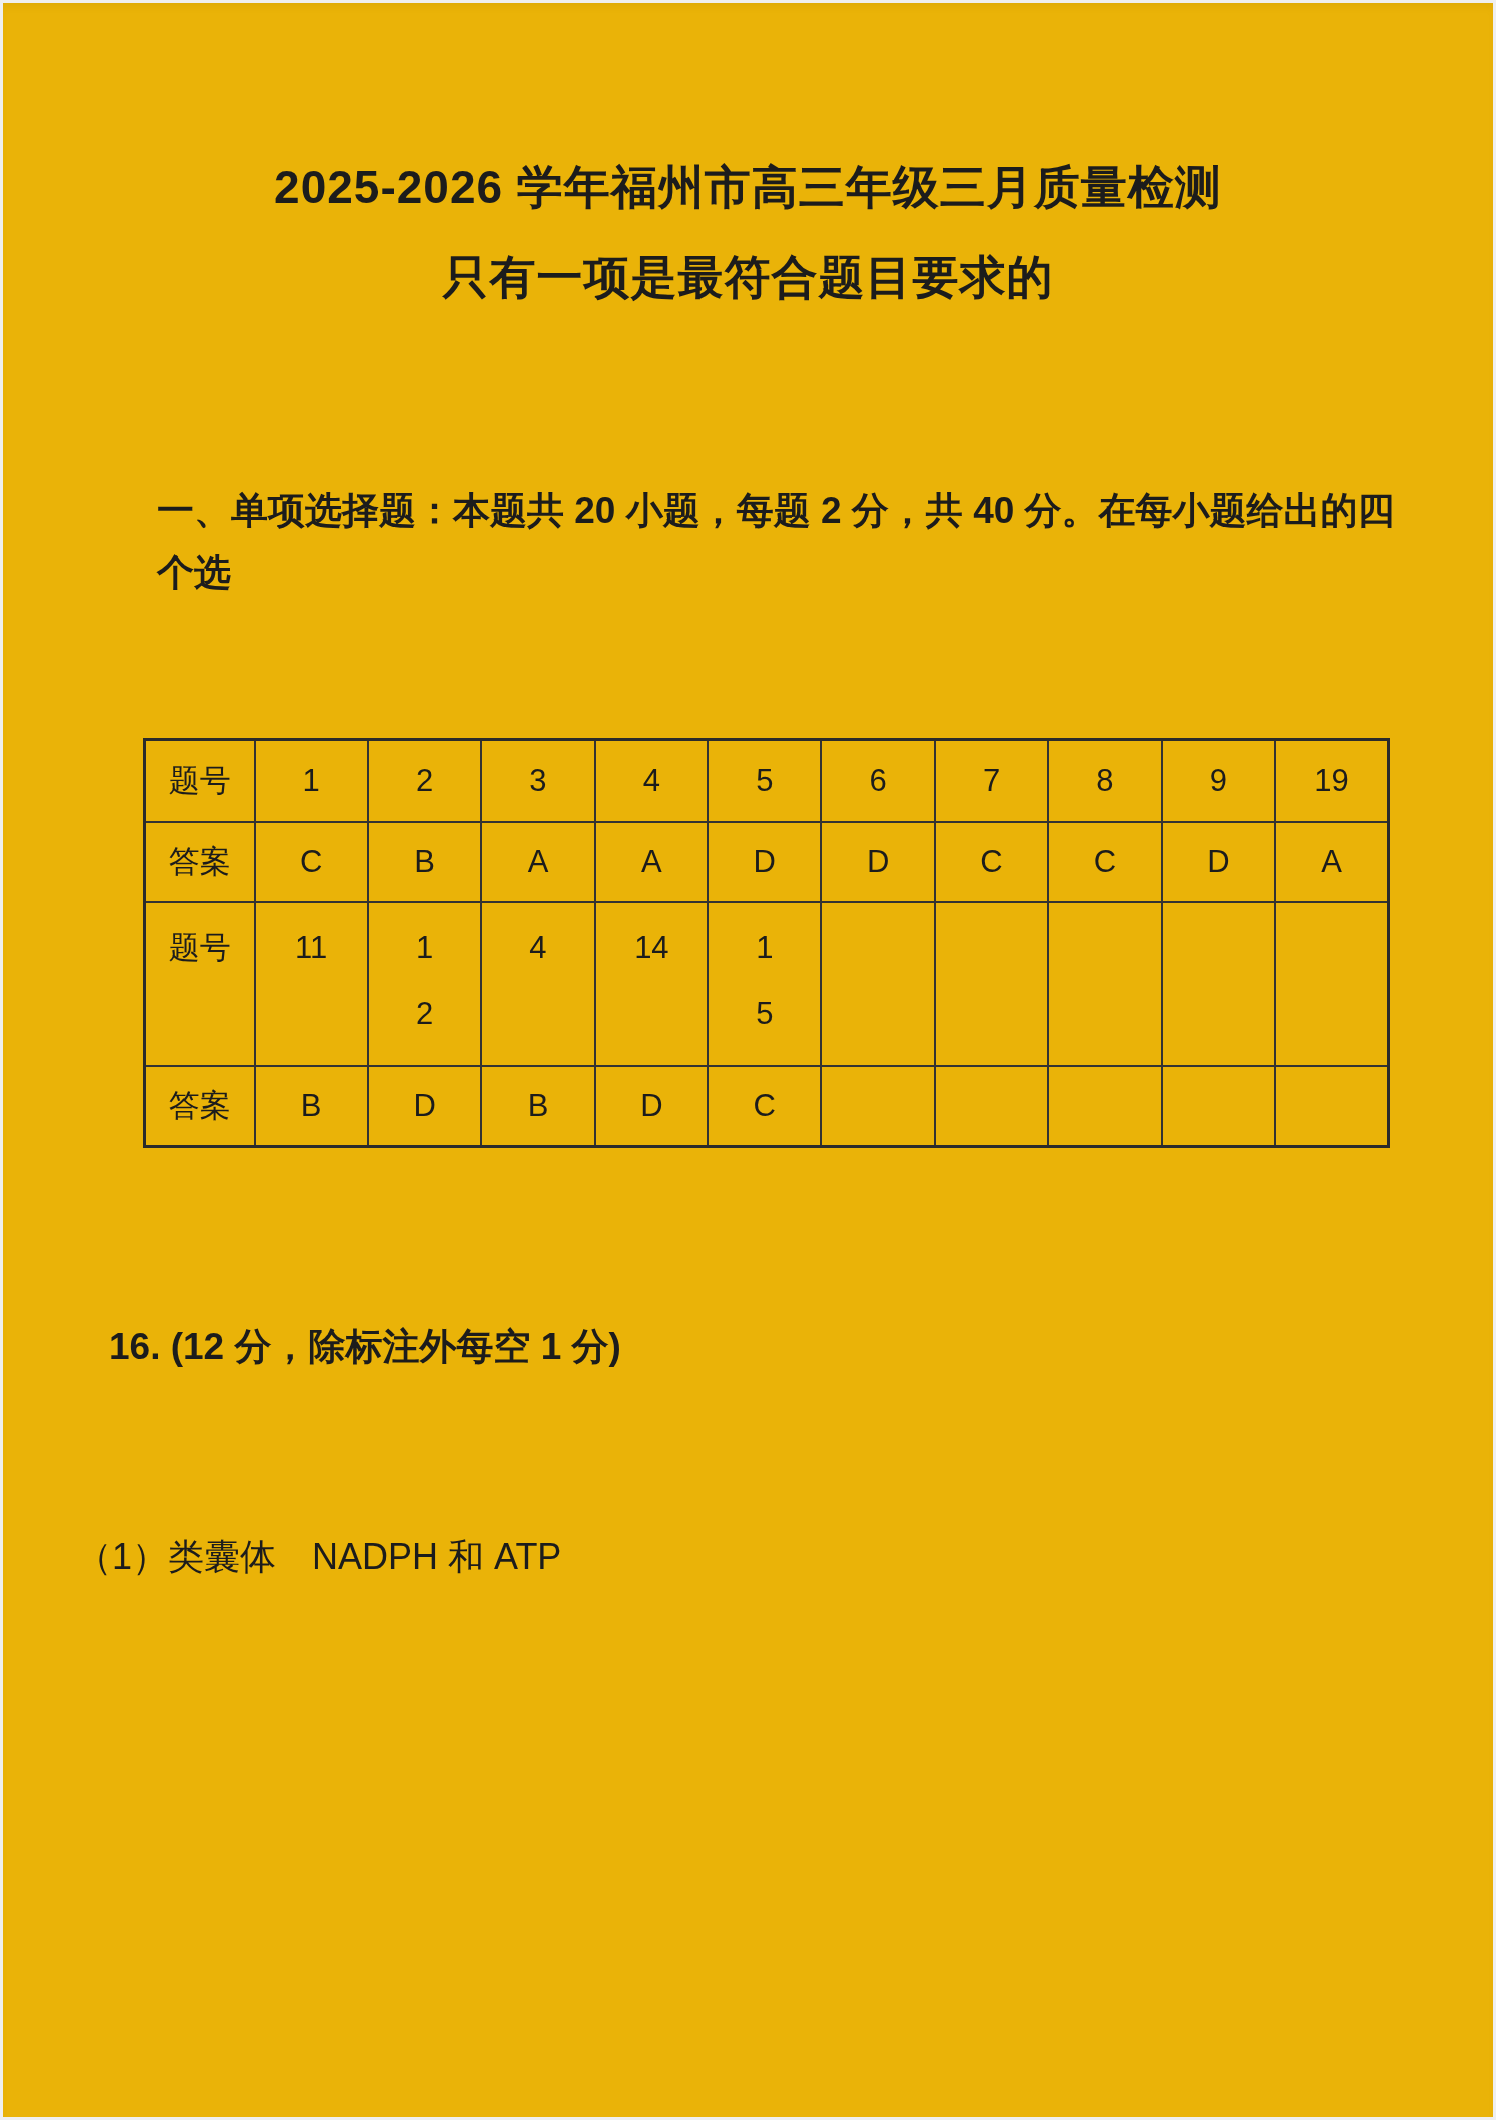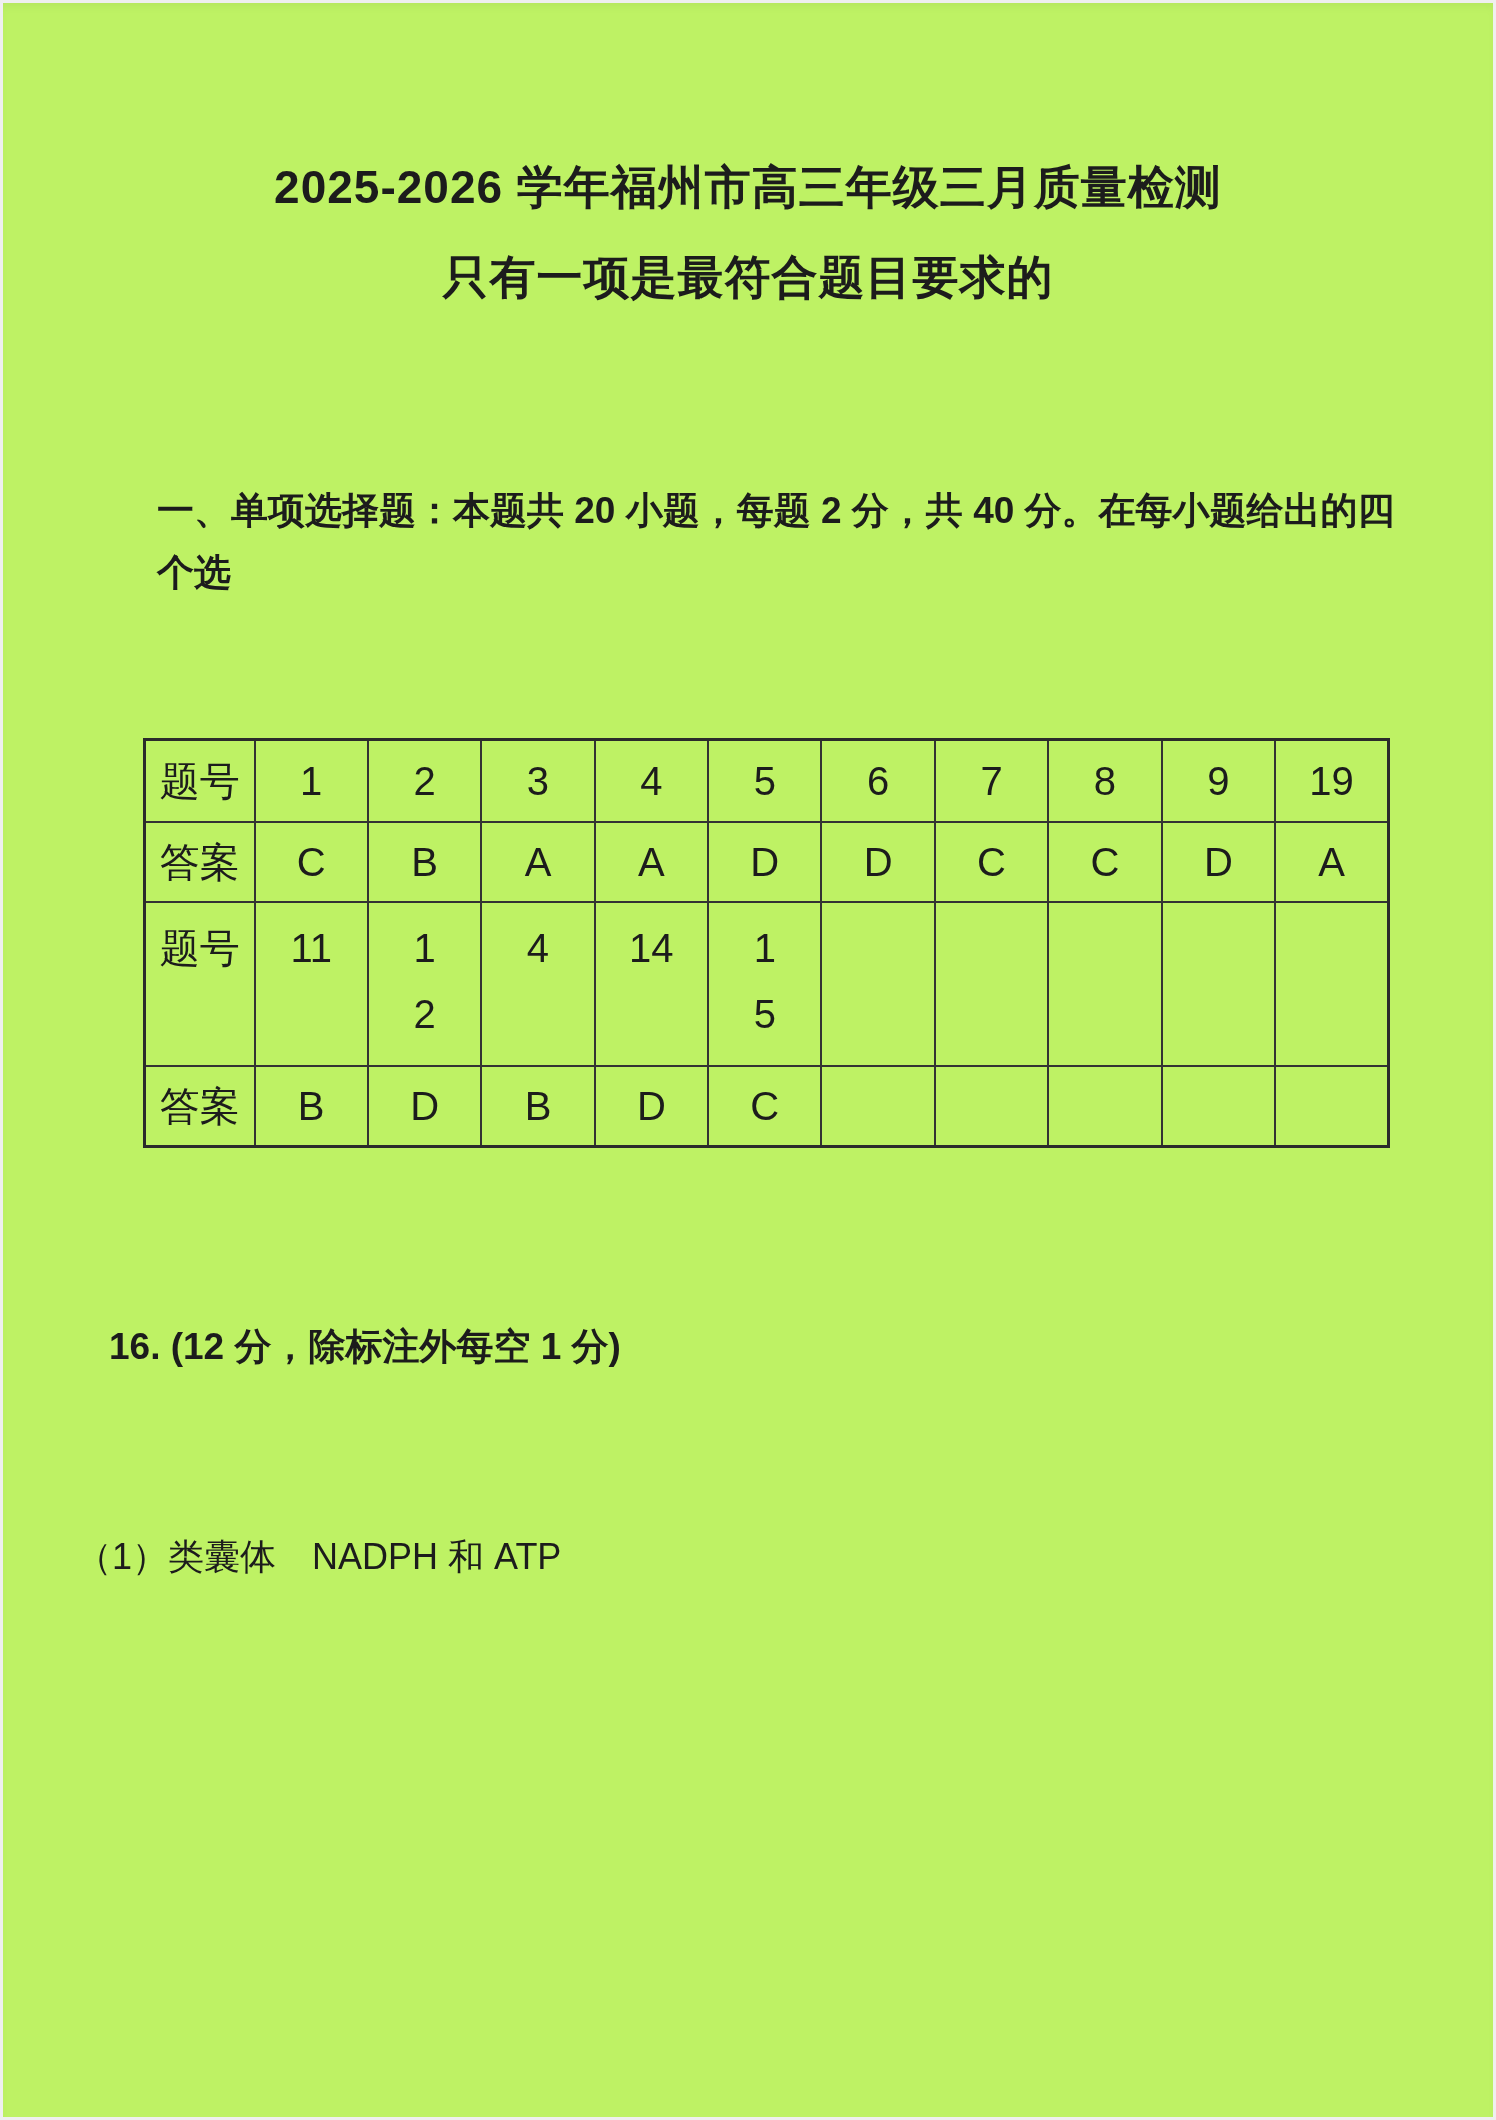--- a/index.html
+++ b/index.html
@@ -1,34 +1,34 @@
 <!DOCTYPE html>
 <html><head>
 <meta charset="utf-8">
 <style>
   html,body{margin:0;padding:0;background:#ffffff;}
   .page{
     position:relative;
     width:1496px;height:2120px;
-    background:#bef264;
+    background:#eab308;
     color:#1c1c1c;
     font-family:"Liberation Sans","DejaVu Sans",sans-serif;
     overflow:hidden;
     box-shadow:inset 0 0 0 3px #efefef, inset 0 6px 10px rgba(0,0,0,0.05);
   }
   .title{text-align:center;font-weight:700;line-height:1;font-size:46px;letter-spacing:1px;}
   .title1{padding-top:164px;}
   .title2{margin-top:44px;}
 
   .sec1{margin:56px 95px 0 157px;font-size:37px;font-weight:700;line-height:62px;white-space:pre-wrap;}
 
   table.ans{
     margin:10px 0 0 143px;
     border-collapse:collapse;table-layout:fixed;
-    width:1247px;font-size:40px;
+    width:1247px;font-size:31px;
     border:3px solid #2b2b2b;
   }
   table.ans td{
     border:2px solid #333;
     text-align:center;vertical-align:middle;
     padding:0;white-space:pre-line;line-height:1.25;
   }
   table.ans col.c0{width:110px;}
   tr.r1 td{height:80px;}
   tr.r2 td{height:78px;}

